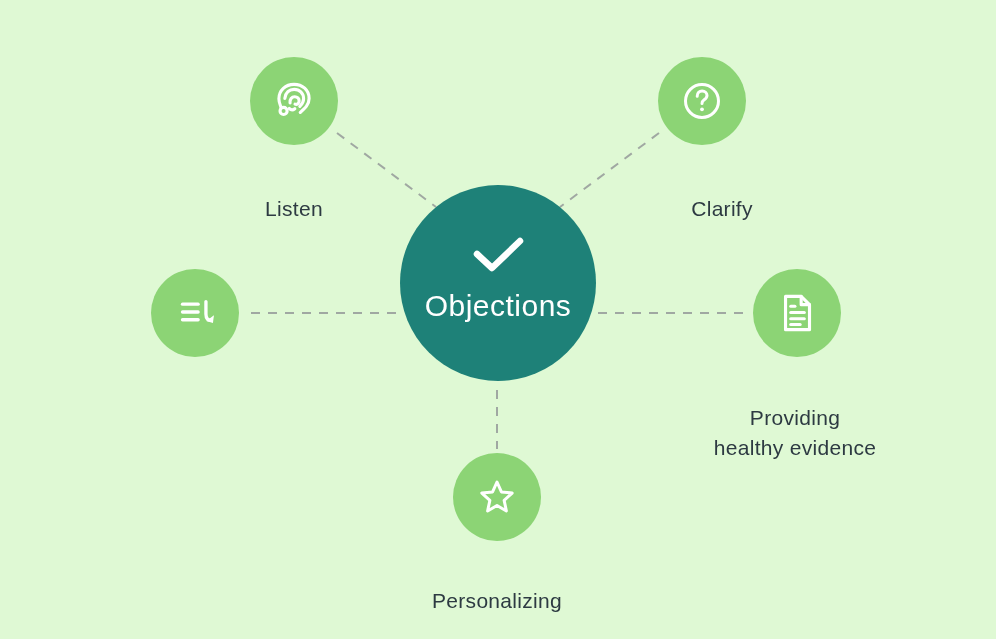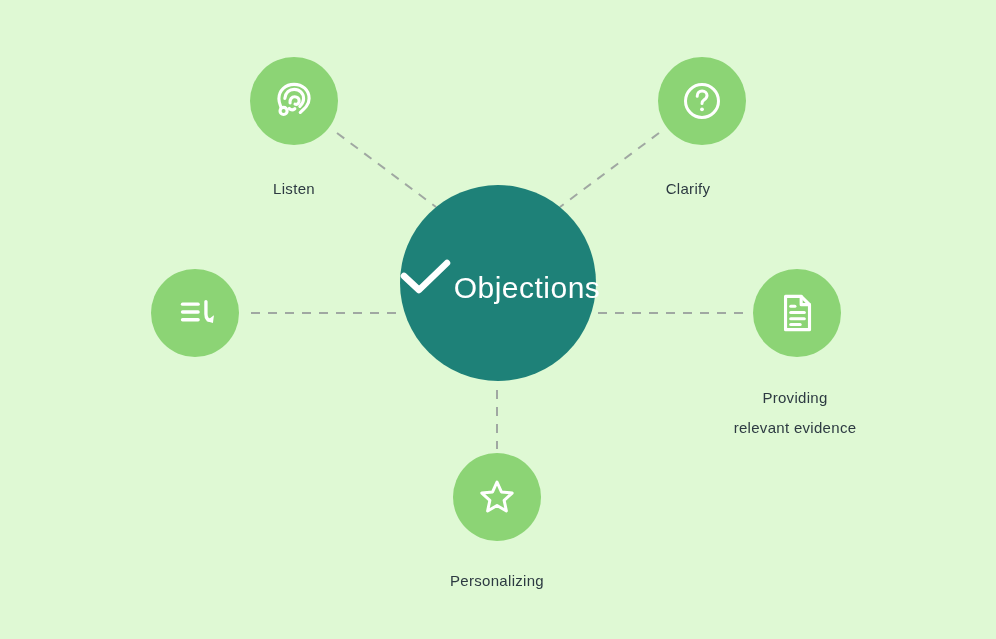--- a/index.html
+++ b/index.html
@@ -41,55 +41,56 @@
   }
   .center-node {
     position: absolute;
     left: 400px;
     top: 185px;
     width: 196px;
     height: 196px;
     border-radius: 50%;
     background: #1e8178;
     display: flex;
-    flex-direction: row;
+    flex-direction: column;
     align-items: center;
     justify-content: center;
   }
   .center-node .check-wrap {
     margin-top: -8px;
   }
   .center-label {
     margin-top: 10px;
     color: #ffffff;
     font-size: 30px;
     font-weight: 500;
     letter-spacing: 0.5px;
     text-align: center;
   }
   .node-label {
     position: absolute;
     transform: translateX(-50%);
     color: #2d3a42;
-    font-size: 15px;
+    font-size: 21px;
     font-weight: 500;
     letter-spacing: 0.3px;
     line-height: 30px;
     text-align: center;
     white-space: pre-line;
+    margin-top: 20px;
   }
   
   .bubble-listen        { left: 250px; top: 57px;  }
   .bubble-clarify       { left: 658px; top: 57px;  }
   .bubble-establish     { left: 151px; top: 269px; }
   .bubble-evidence      { left: 753px; top: 269px; }
   .bubble-personalizing { left: 453px; top: 453px; }
 
   .label-listen        { left: 294px; top: 174px; }
-  .label-clarify       { left: 688px; top: 174px; }
+  .label-clarify       { left: 722px; top: 174px; }
   .label-establish     { left: 196px; top: 383px; }
   .label-evidence      { left: 795px; top: 383px; }
   .label-personalizing { left: 497px; top: 566px; text-align: right; }
 
   .icon-stroke {
     stroke: #ffffff;
     fill: none;
     stroke-linecap: round;
     stroke-linejoin: round;
   }
@@ -158,21 +159,21 @@
         <path class="icon-stroke" stroke-width="3" d="M13 8 H28 L36 16 V40 H13 Z"></path>
         <path class="icon-stroke" stroke-width="3" d="M28 8 V16 H36"></path>
         <path class="icon-stroke" stroke-width="3" d="M18 17.5 H22"></path>
         <path class="icon-stroke" stroke-width="3" d="M18 23.5 H31"></path>
         <path class="icon-stroke" stroke-width="3" d="M18 29.5 H31"></path>
         <path class="icon-stroke" stroke-width="3" d="M18 35 H27"></path>
       </svg>
     </span>
   </div>
   <div class="node-label label-evidence">Providing
-relevant evidence</div>
+healthy evidence</div>
 
   <div class="bubble bubble-personalizing">
     <span>
       <svg width="52" height="52" viewBox="0 0 52 52">
         <path class="icon-stroke" stroke-width="3" d="M26 11 L30.41 20.93 L41.2 22.06 L33.13 29.32 L35.4 39.94 L26 34.5 L16.6 39.94 L18.87 29.32 L10.8 22.06 L21.59 20.93 Z"></path>
       </svg>
     </span>
   </div>
   <div class="node-label label-personalizing">Personalizing</div>
 

